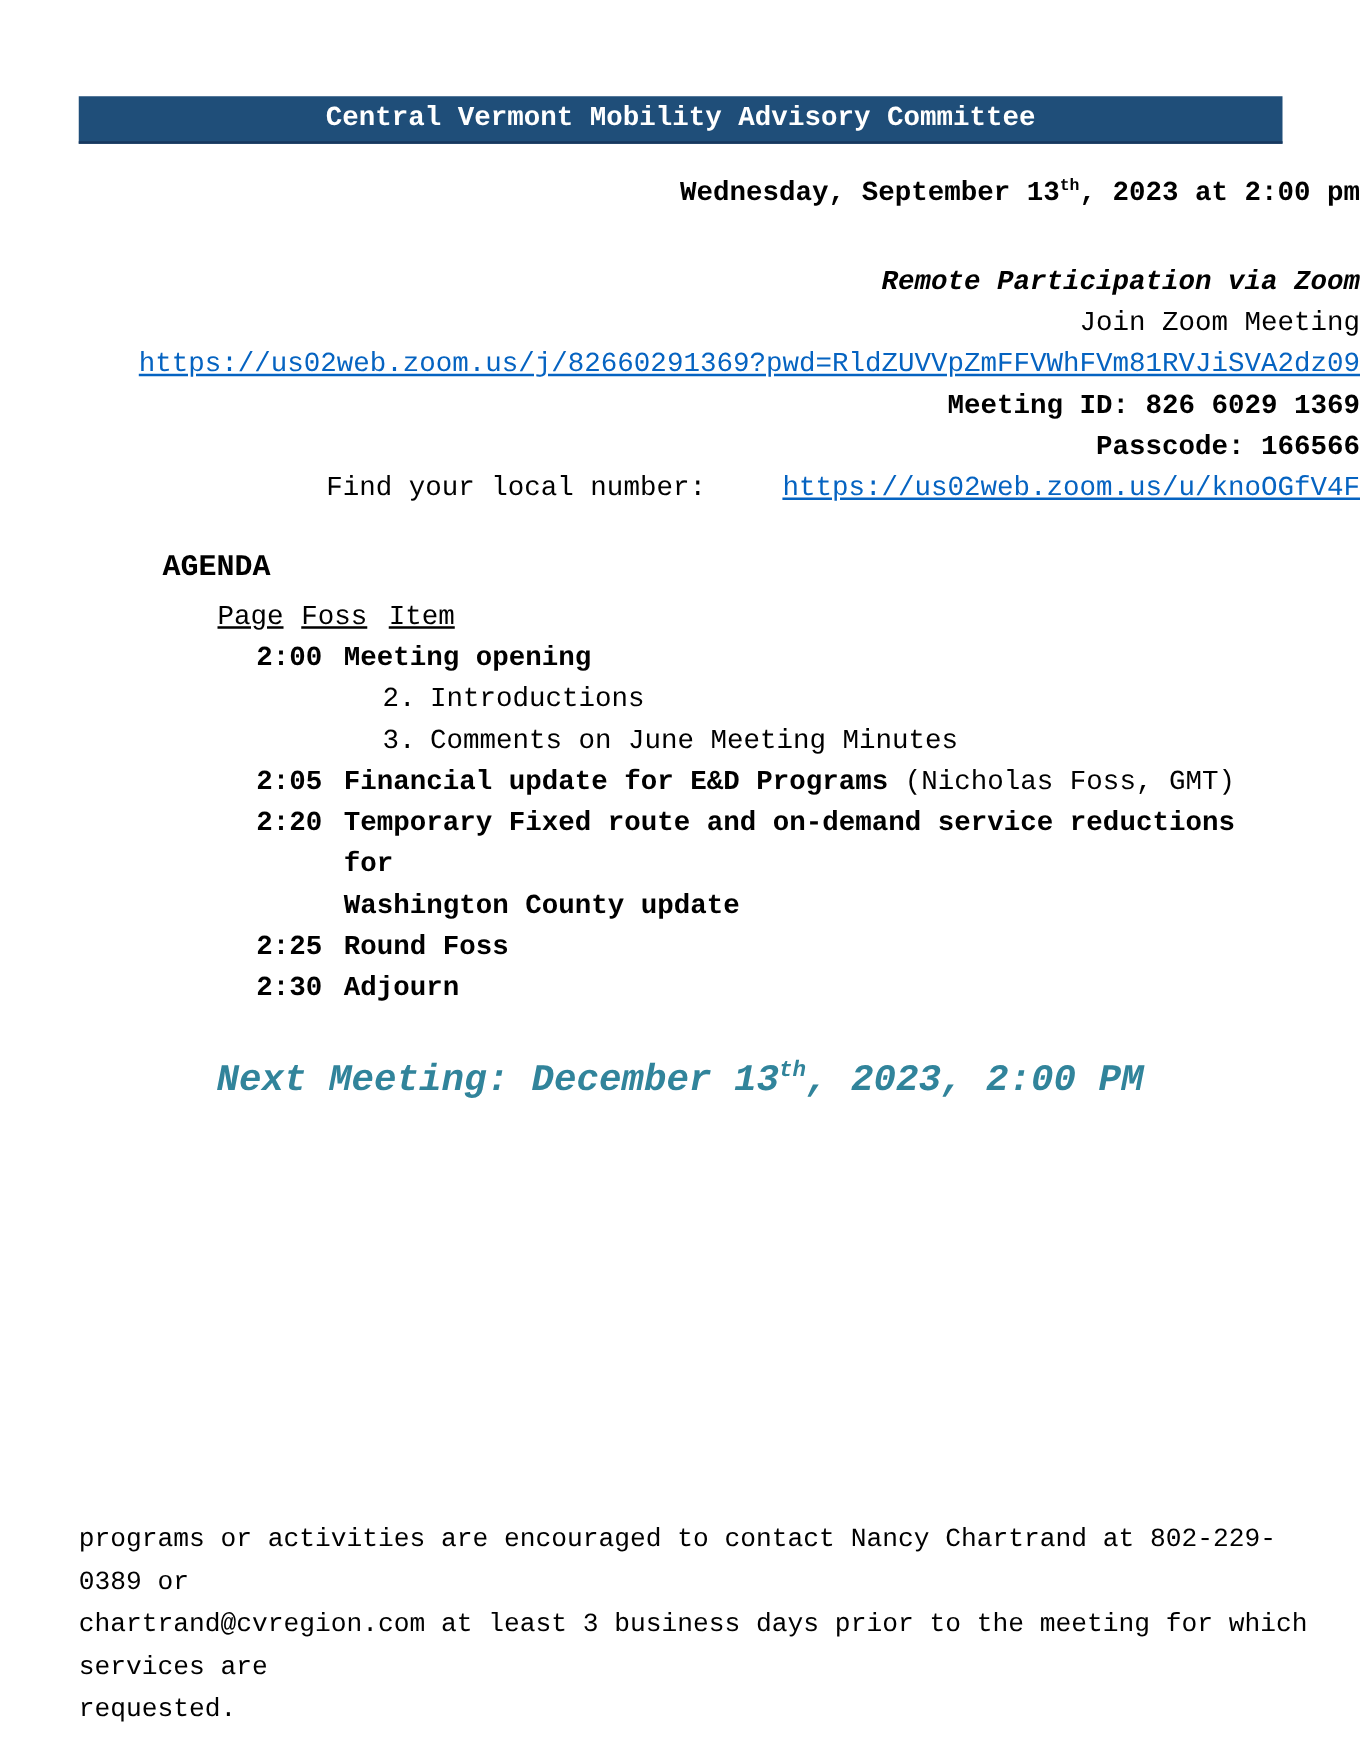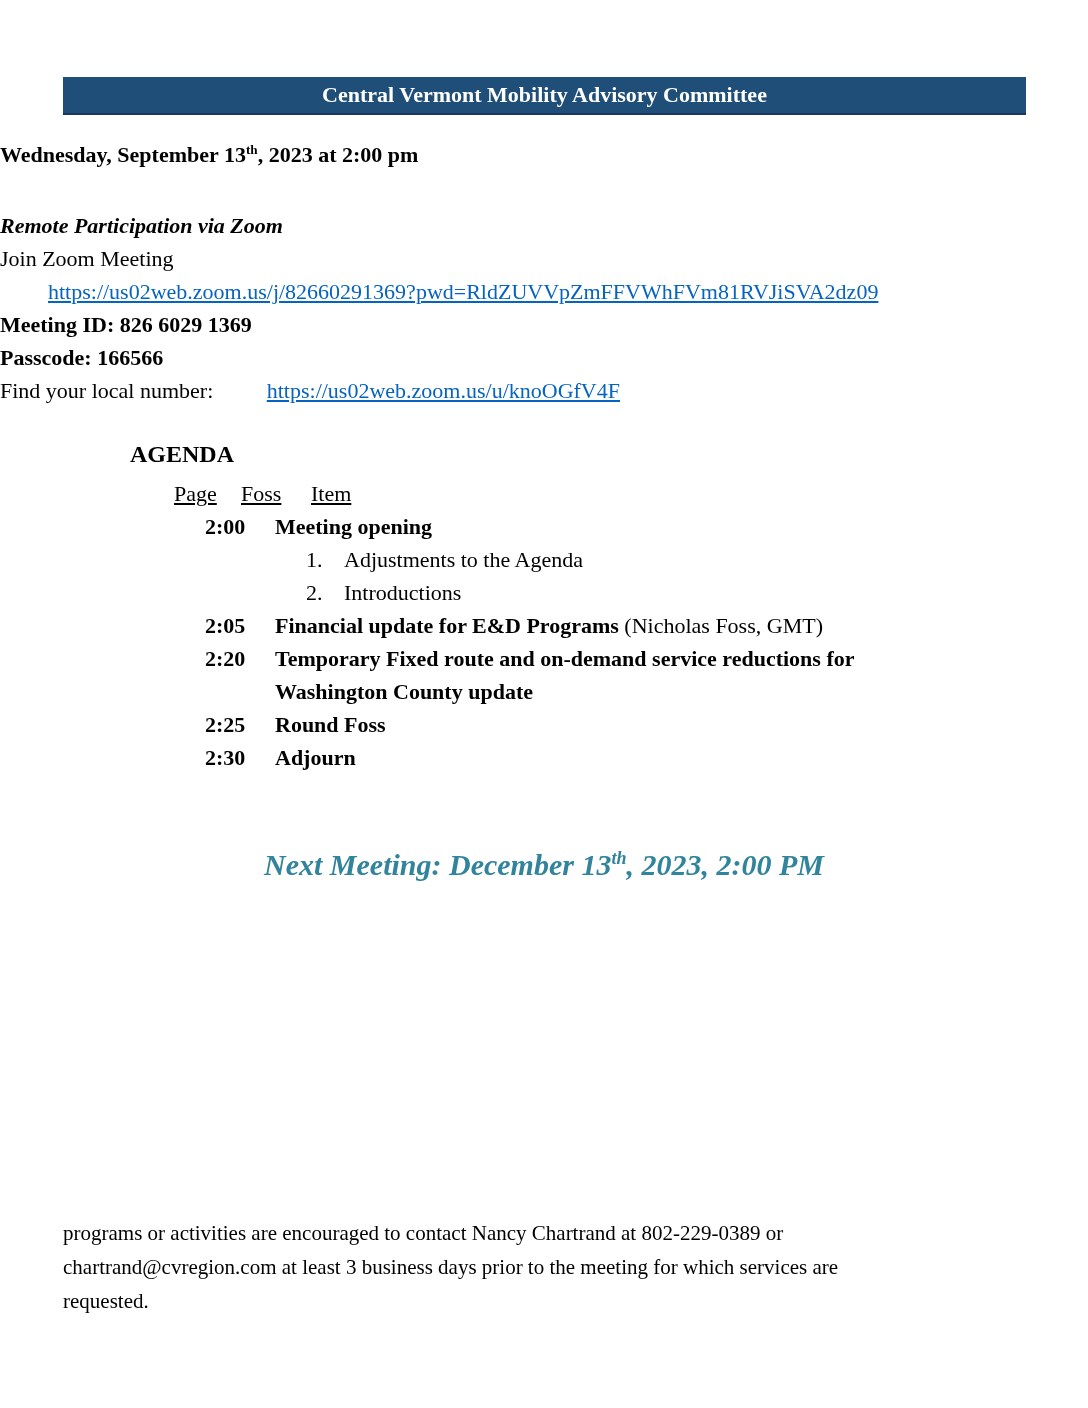--- a/index.html
+++ b/index.html
@@ -2,50 +2,50 @@
 <html style="--header_bg: #1F4E79; --header_border: #17375E; --link: #0563C1; --next_meeting: #31849B;"><head>
 <meta charset="utf-8">
 <style>
   * { margin: 0; padding: 0; box-sizing: border-box; }
   html, body { background: #ffffff; }
   .page {
     position: relative;
     width: 1088px;
     height: 1408px;
     background: #ffffff;
-    font-family: Liberation Serif, serif;
+    font-family: Liberation Mono, monospace;
     color: #000000;
     overflow: hidden;
   }
   .titlebar {
     position: absolute;
     left: 63px; top: 77px;
     width: 963px; height: 38px;
     background: var(--header_bg, #1F4E79);
     border-bottom: 2px solid var(--header_border, #17375E);
     color: #ffffff;
     font-size: 22px;
     font-weight: bold;
     text-align: center;
     line-height: 36px;
   }
   .dateline {
     position: absolute;
     left: 0; top: 142px;
     width: 100%;
-    text-align: left;
+    text-align: right;
     font-size: 22px;
     font-weight: bold;
   }
   sup { font-size: 60%; vertical-align: super; line-height: 0; }
   .zoomblock {
     position: absolute;
     left: 0; top: 209px;
     width: 100%;
-    text-align: left;
+    text-align: right;
     font-size: 22px;
     line-height: 33px;
   }
   .remote { font-weight: bold; font-style: italic; }
   .bold { font-weight: bold; }
   a.link {
     color: var(--link, #0563C1);
     text-decoration: underline;
     cursor: pointer;
     margin-left: 48px;
@@ -123,29 +123,33 @@
 
     <div class="row">
       <span class="col-page"></span>
       <span class="col-time">2:00</span>
       <span class="col-item"><span class="item-bold">Meeting opening</span><span></span></span>
     </div>
 
     <div class="row">
       <span class="col-page"></span>
       <span class="col-time"></span>
-      <span class="col-item sub"><span class="num">1.</span><span>Adjustments to the Agenda</span></span>
     </div>
 
     <div class="row">
       <span class="col-page"></span>
       <span class="col-time"></span>
       <span class="col-item sub"><span class="num">2.</span><span>Introductions</span></span>
     </div>
 
+    <div class="row">
+      <span class="col-page"></span>
+      <span class="col-time"></span>
+      <span class="col-item sub"><span class="num">3.</span><span>Comments on June Meeting Minutes</span></span>
+    </div>
 
     <div class="row">
       <span class="col-page"></span>
       <span class="col-time">2:05</span>
       <span class="col-item"><span class="item-bold">Financial update for E&amp;D Programs</span><span> (Nicholas Foss, GMT)</span></span>
     </div>
 
     <div class="row">
       <span class="col-page"></span>
       <span class="col-time">2:20</span>

